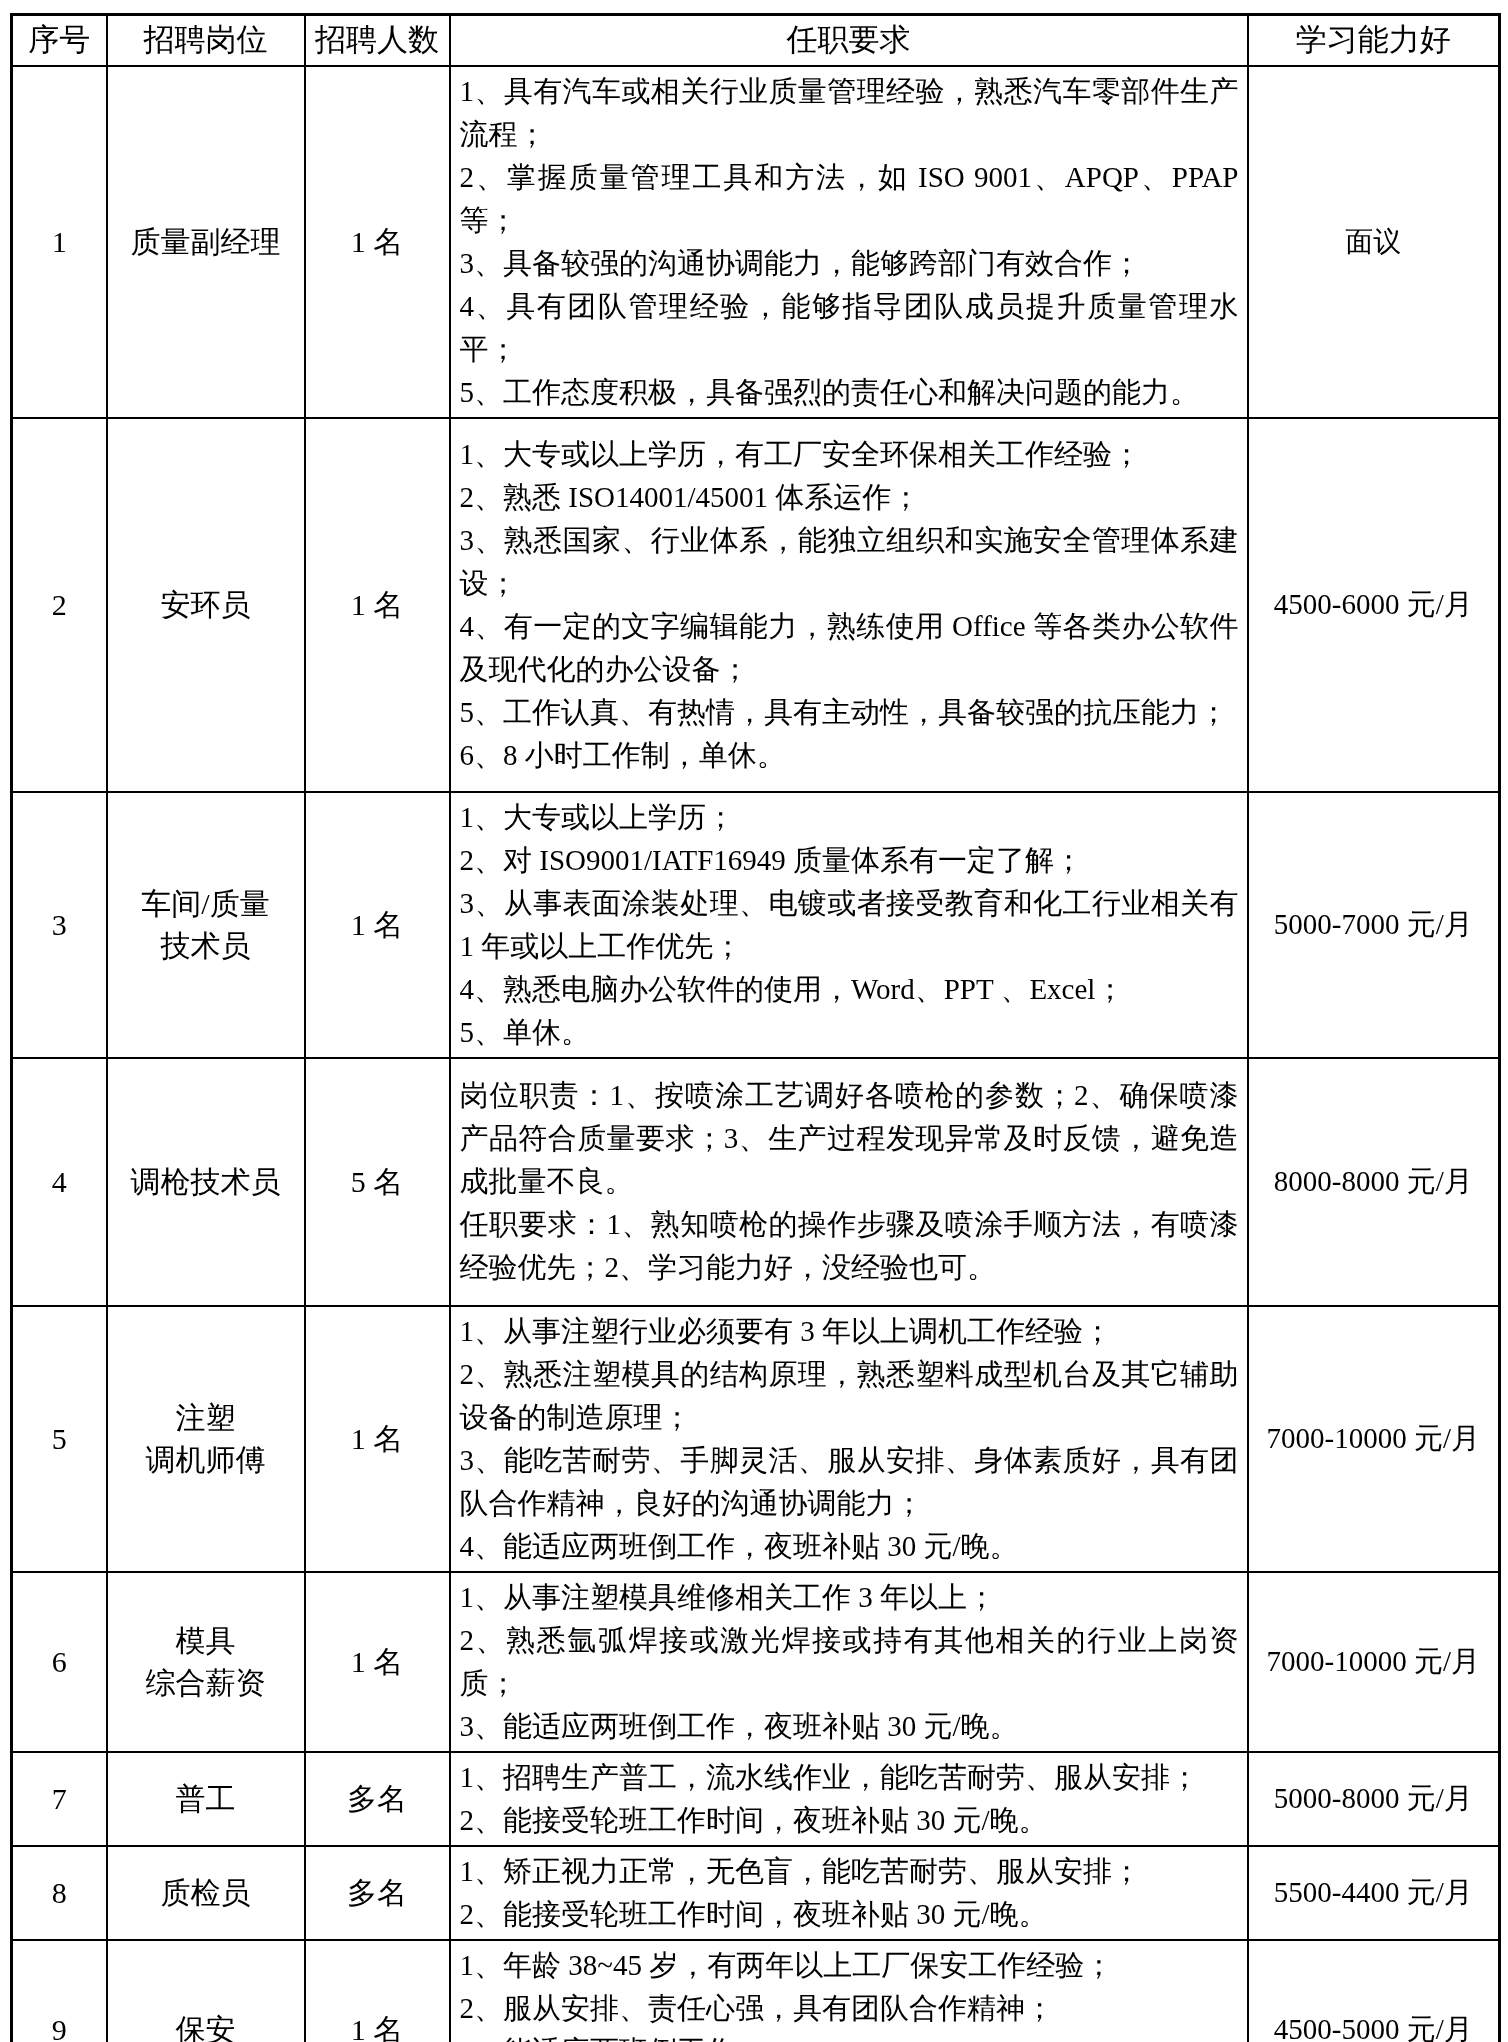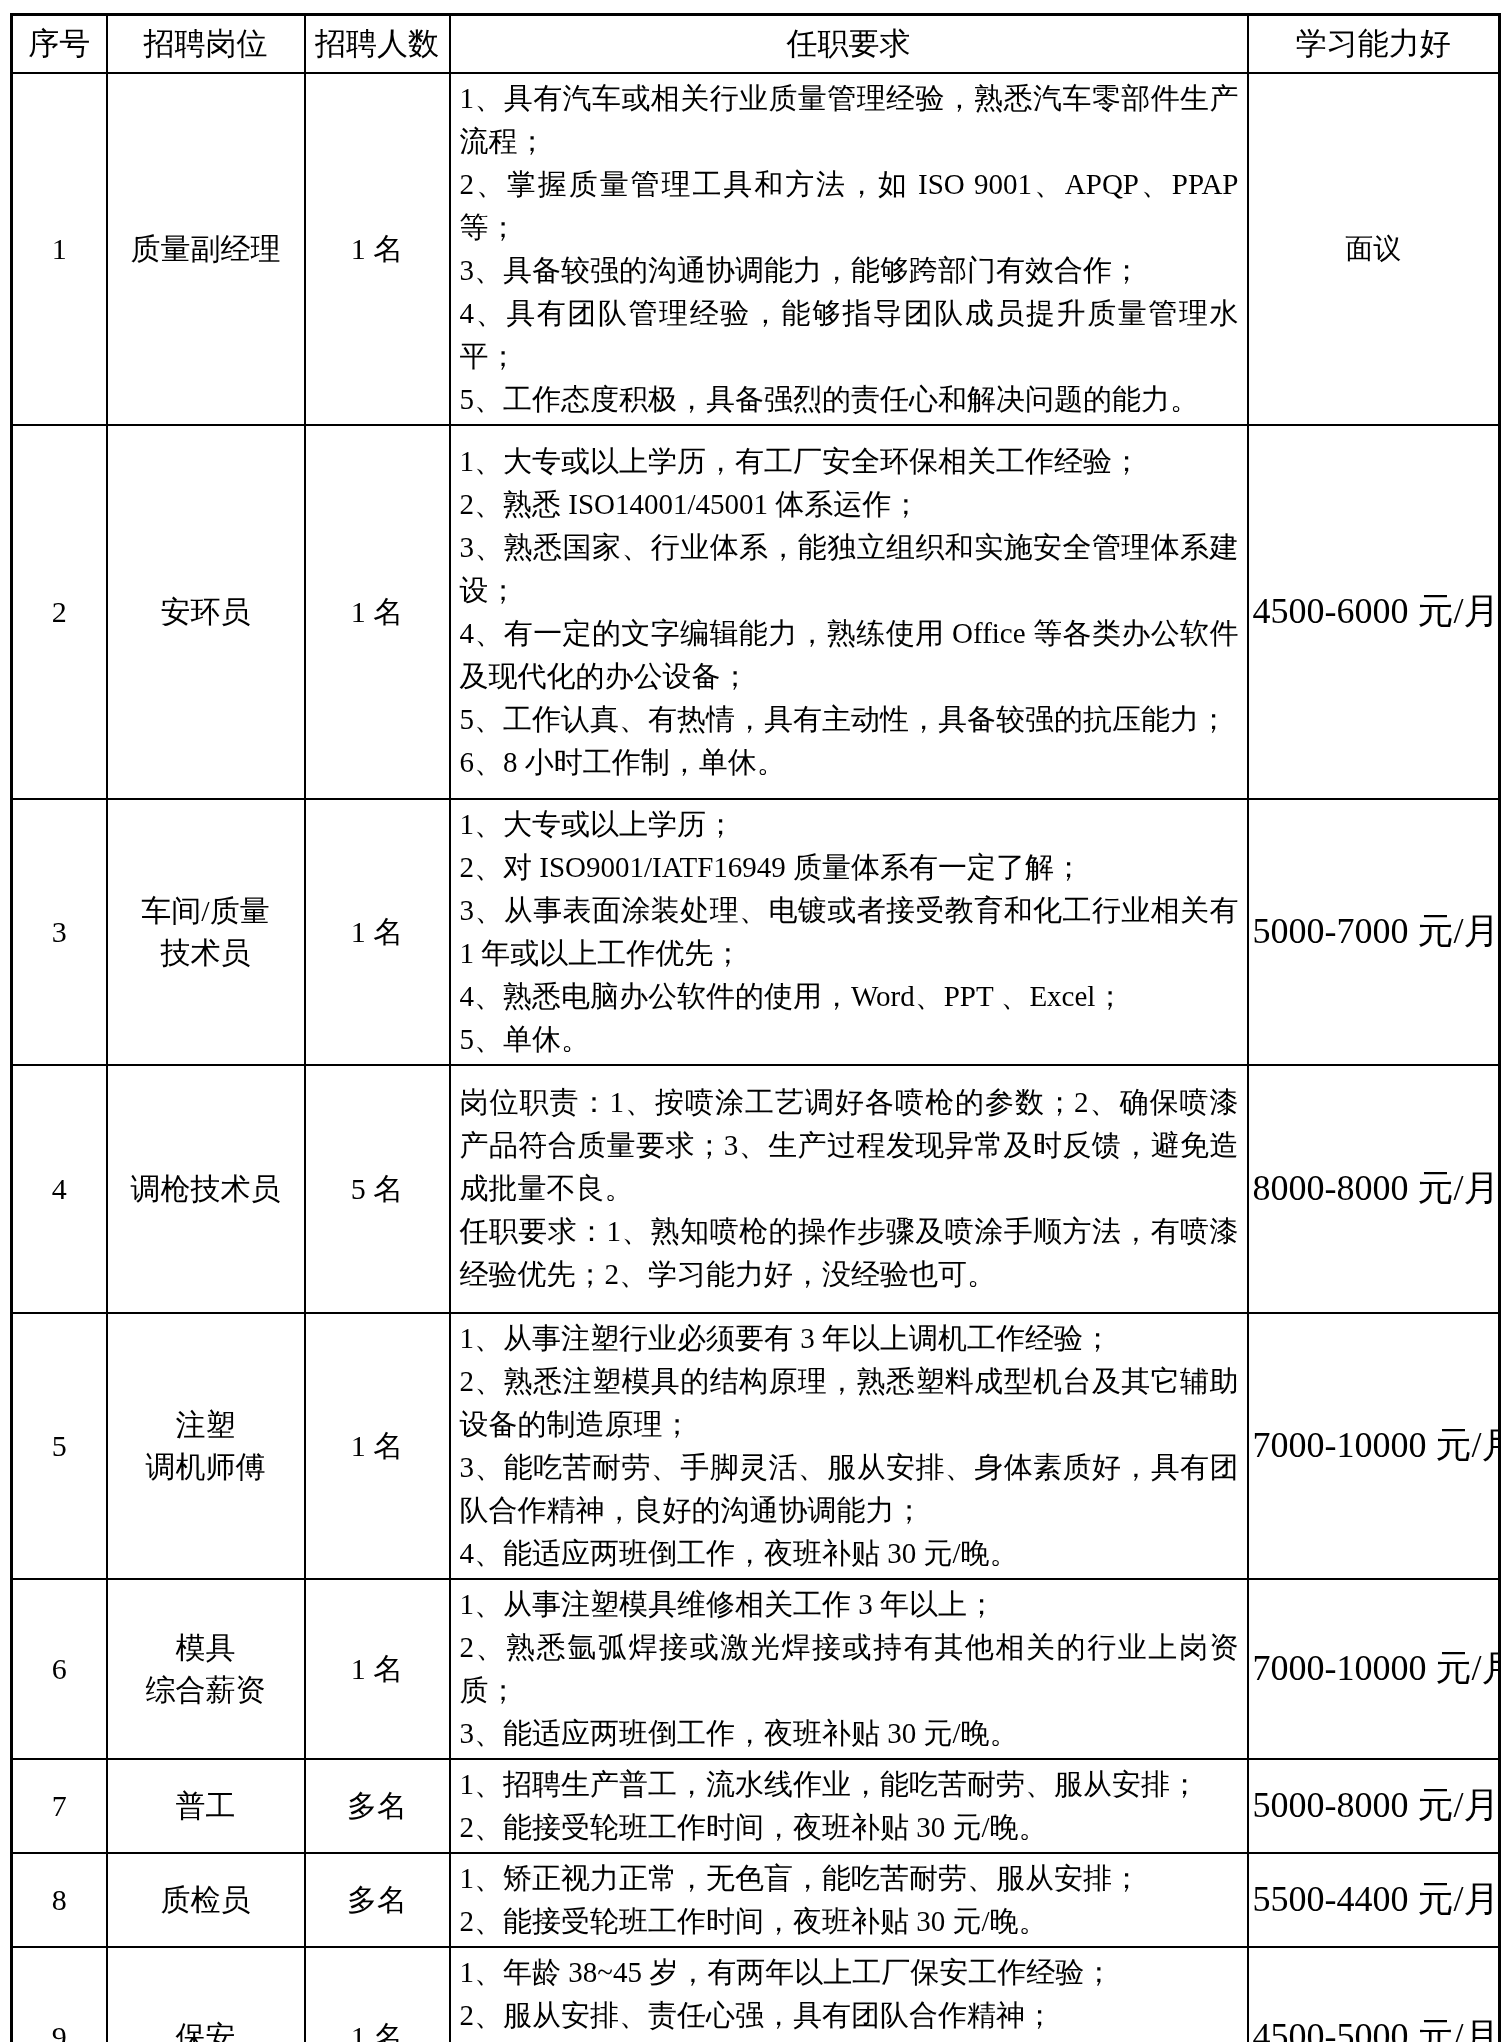--- a/index.html
+++ b/index.html
@@ -38,21 +38,21 @@
     line-height: 42px;
     padding: 2px 4px;
   }
   td.cell-req {
     font-size: 29px;
     line-height: 43px;
     text-align: justify;
     padding: 3px 8px 3px 9px;
   }
   td.cell-salary {
-    font-size: 36px;
+    font-size: 29px;
     text-align: center;
     white-space: nowrap;
     padding: 2px 4px;
   }
   td.cell-salary.negotiable {
     font-size: 28px;
   }
 </style>
 </head>
 <body>
@@ -60,21 +60,21 @@
 <div class="table-wrap">
   <table class="recruit">
     <colgroup>
       <col style="width:95px">
       <col style="width:198px">
       <col style="width:145px">
       <col style="width:798px">
       <col style="width:252px">
     </colgroup>
     <tbody>
-      <tr style="height:58px">
+      <tr style="height:51px">
         <th class="hdr">序号</th>
         <th class="hdr">招聘岗位</th>
         <th class="hdr">招聘人数</th>
         <th class="hdr">任职要求</th>
         <th class="hdr">学习能力好</th>
       </tr>
 
       <tr style="height:332px">
         <td class="cell-center">1</td>
         <td class="cell-center">质量副经理</td>

